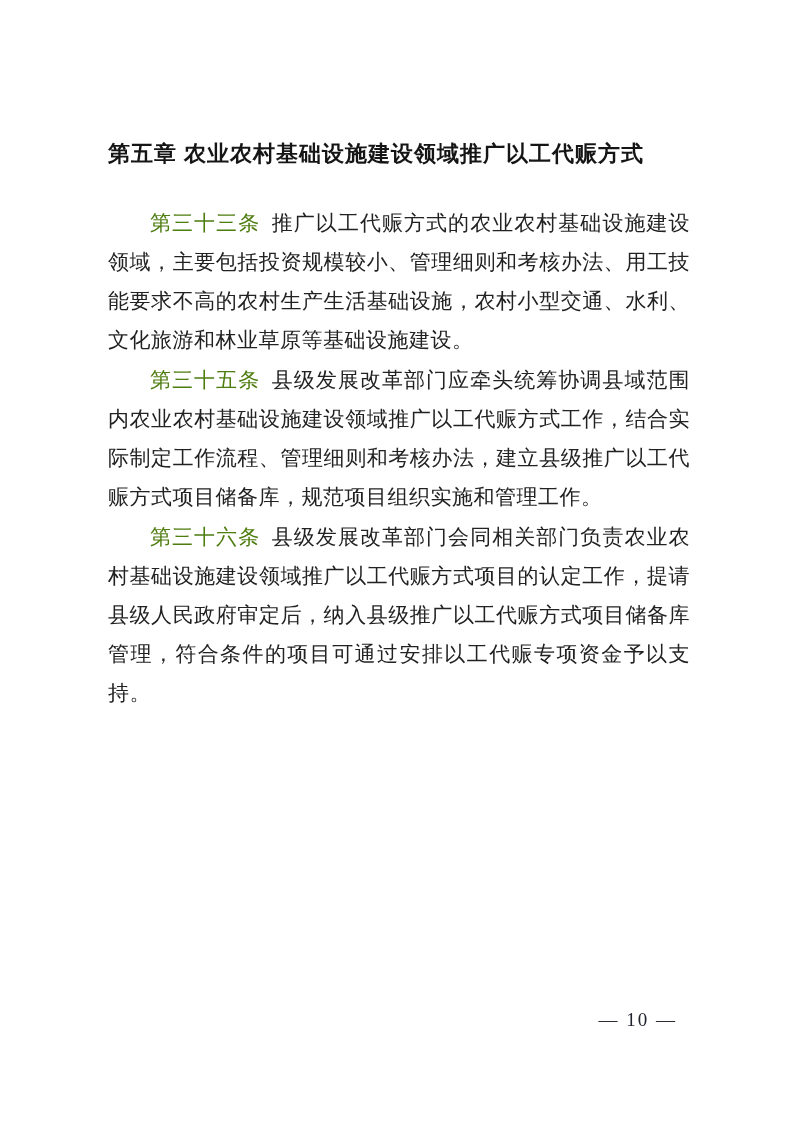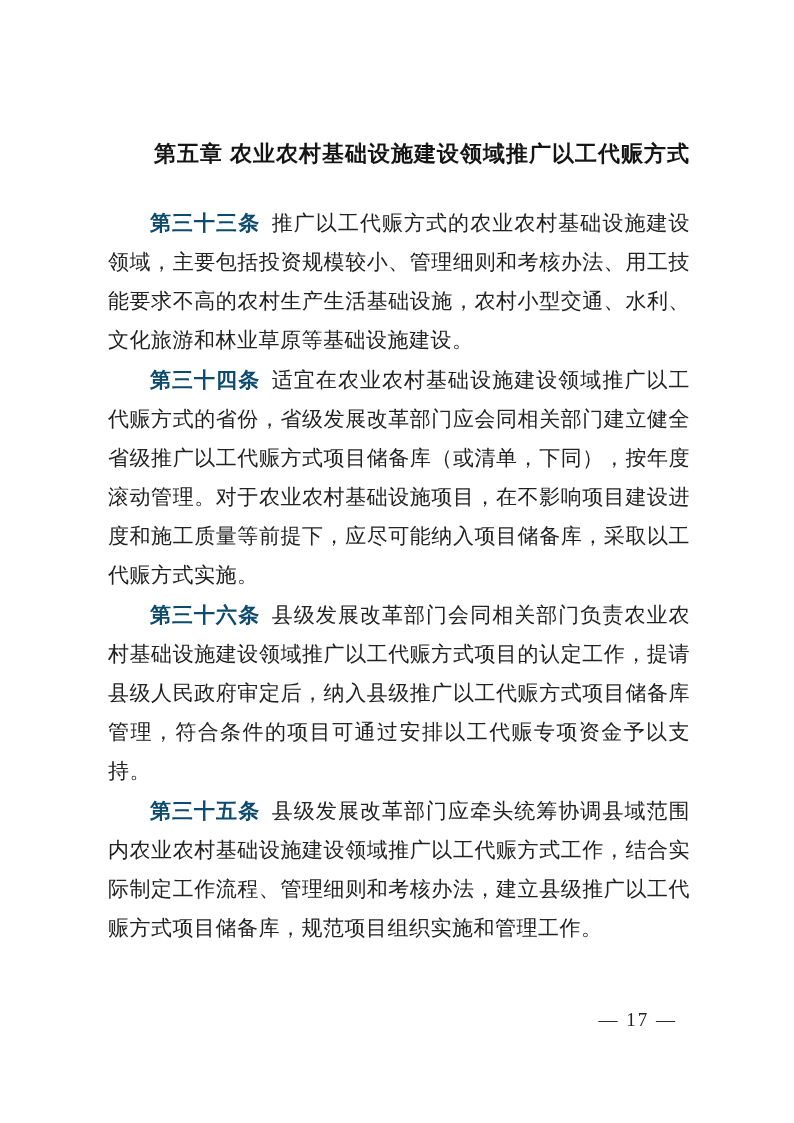--- a/index.html
+++ b/index.html
@@ -21,40 +21,40 @@
     position: absolute;
     left: 108px;
     top: 138px;
     width: 582px;
   }
   .chapter-title {
     font-family: "Liberation Sans", "DejaVu Sans", sans-serif;
     font-weight: bold;
     font-size: 22px;
     line-height: 32px;
-    text-align: right;
+    text-align: left;
     letter-spacing: 1px;
     color: #151515;
     margin: 0 0 33px 0;
     white-space: nowrap;
   }
   .article {
     margin: 0;
     font-size: 21px;
     line-height: 39px;
     letter-spacing: 0.5px;
     text-align: justify;
     text-justify: inter-character;
     text-indent: 2em;
     color: #222222;
   }
   .article-label {
     font-family: "Liberation Sans", "DejaVu Sans", sans-serif;
-    font-weight: bold;
-    color: #0c4a6e;
+    font-weight: normal;
+    color: #4d7c0f;
     margin-right: 0.55em;
   }
   .article-label:empty {
     margin-right: 0;
   }
   .page-number {
     position: absolute;
     right: 117px;
     bottom: 92px;
     font-size: 19px;
@@ -68,29 +68,26 @@
 
 <div class="page">
   <div class="content">
 
     <h1 class="chapter-title">第五章 农业农村基础设施建设领域推广以工代赈方式</h1>
 
     <p class="article">
       <span class="article-label">第三十三条</span><span>推广以工代赈方式的农业农村基础设施建设领域，主要包括投资规模较小、管理细则和考核办法、用工技能要求不高的农村生产生活基础设施，农村小型交通、水利、文化旅游和林业草原等基础设施建设。</span>
     </p>
 
+
     <p class="article">
-      <span class="article-label">第三十四条</span><span>适宜在农业农村基础设施建设领域推广以工代赈方式的省份，省级发展改革部门应会同相关部门建立健全省级推广以工代赈方式项目储备库（或清单，下同），按年度滚动管理。对于农业农村基础设施项目，在不影响项目建设进度和施工质量等前提下，应尽可能纳入项目储备库，采取以工代赈方式实施。</span>
+      <span class="article-label">第三十五条</span><span>县级发展改革部门应牵头统筹协调县域范围内农业农村基础设施建设领域推广以工代赈方式工作，结合实际制定工作流程、管理细则和考核办法，建立县级推广以工代赈方式项目储备库，规范项目组织实施和管理工作。</span>
     </p>
 
     <p class="article">
       <span class="article-label">第三十六条</span><span>县级发展改革部门会同相关部门负责农业农村基础设施建设领域推广以工代赈方式项目的认定工作，提请县级人民政府审定后，纳入县级推广以工代赈方式项目储备库管理，符合条件的项目可通过安排以工代赈专项资金予以支持。</span>
     </p>
 
-    <p class="article">
-      <span class="article-label">第三十五条</span><span>县级发展改革部门应牵头统筹协调县域范围内农业农村基础设施建设领域推广以工代赈方式工作，结合实际制定工作流程、管理细则和考核办法，建立县级推广以工代赈方式项目储备库，规范项目组织实施和管理工作。</span>
-    </p>
-
 
   </div>
 
-  <div class="page-number">— 17 —</div>
+  <div class="page-number">— 10 —</div>
 </div>
 
 </body></html>

